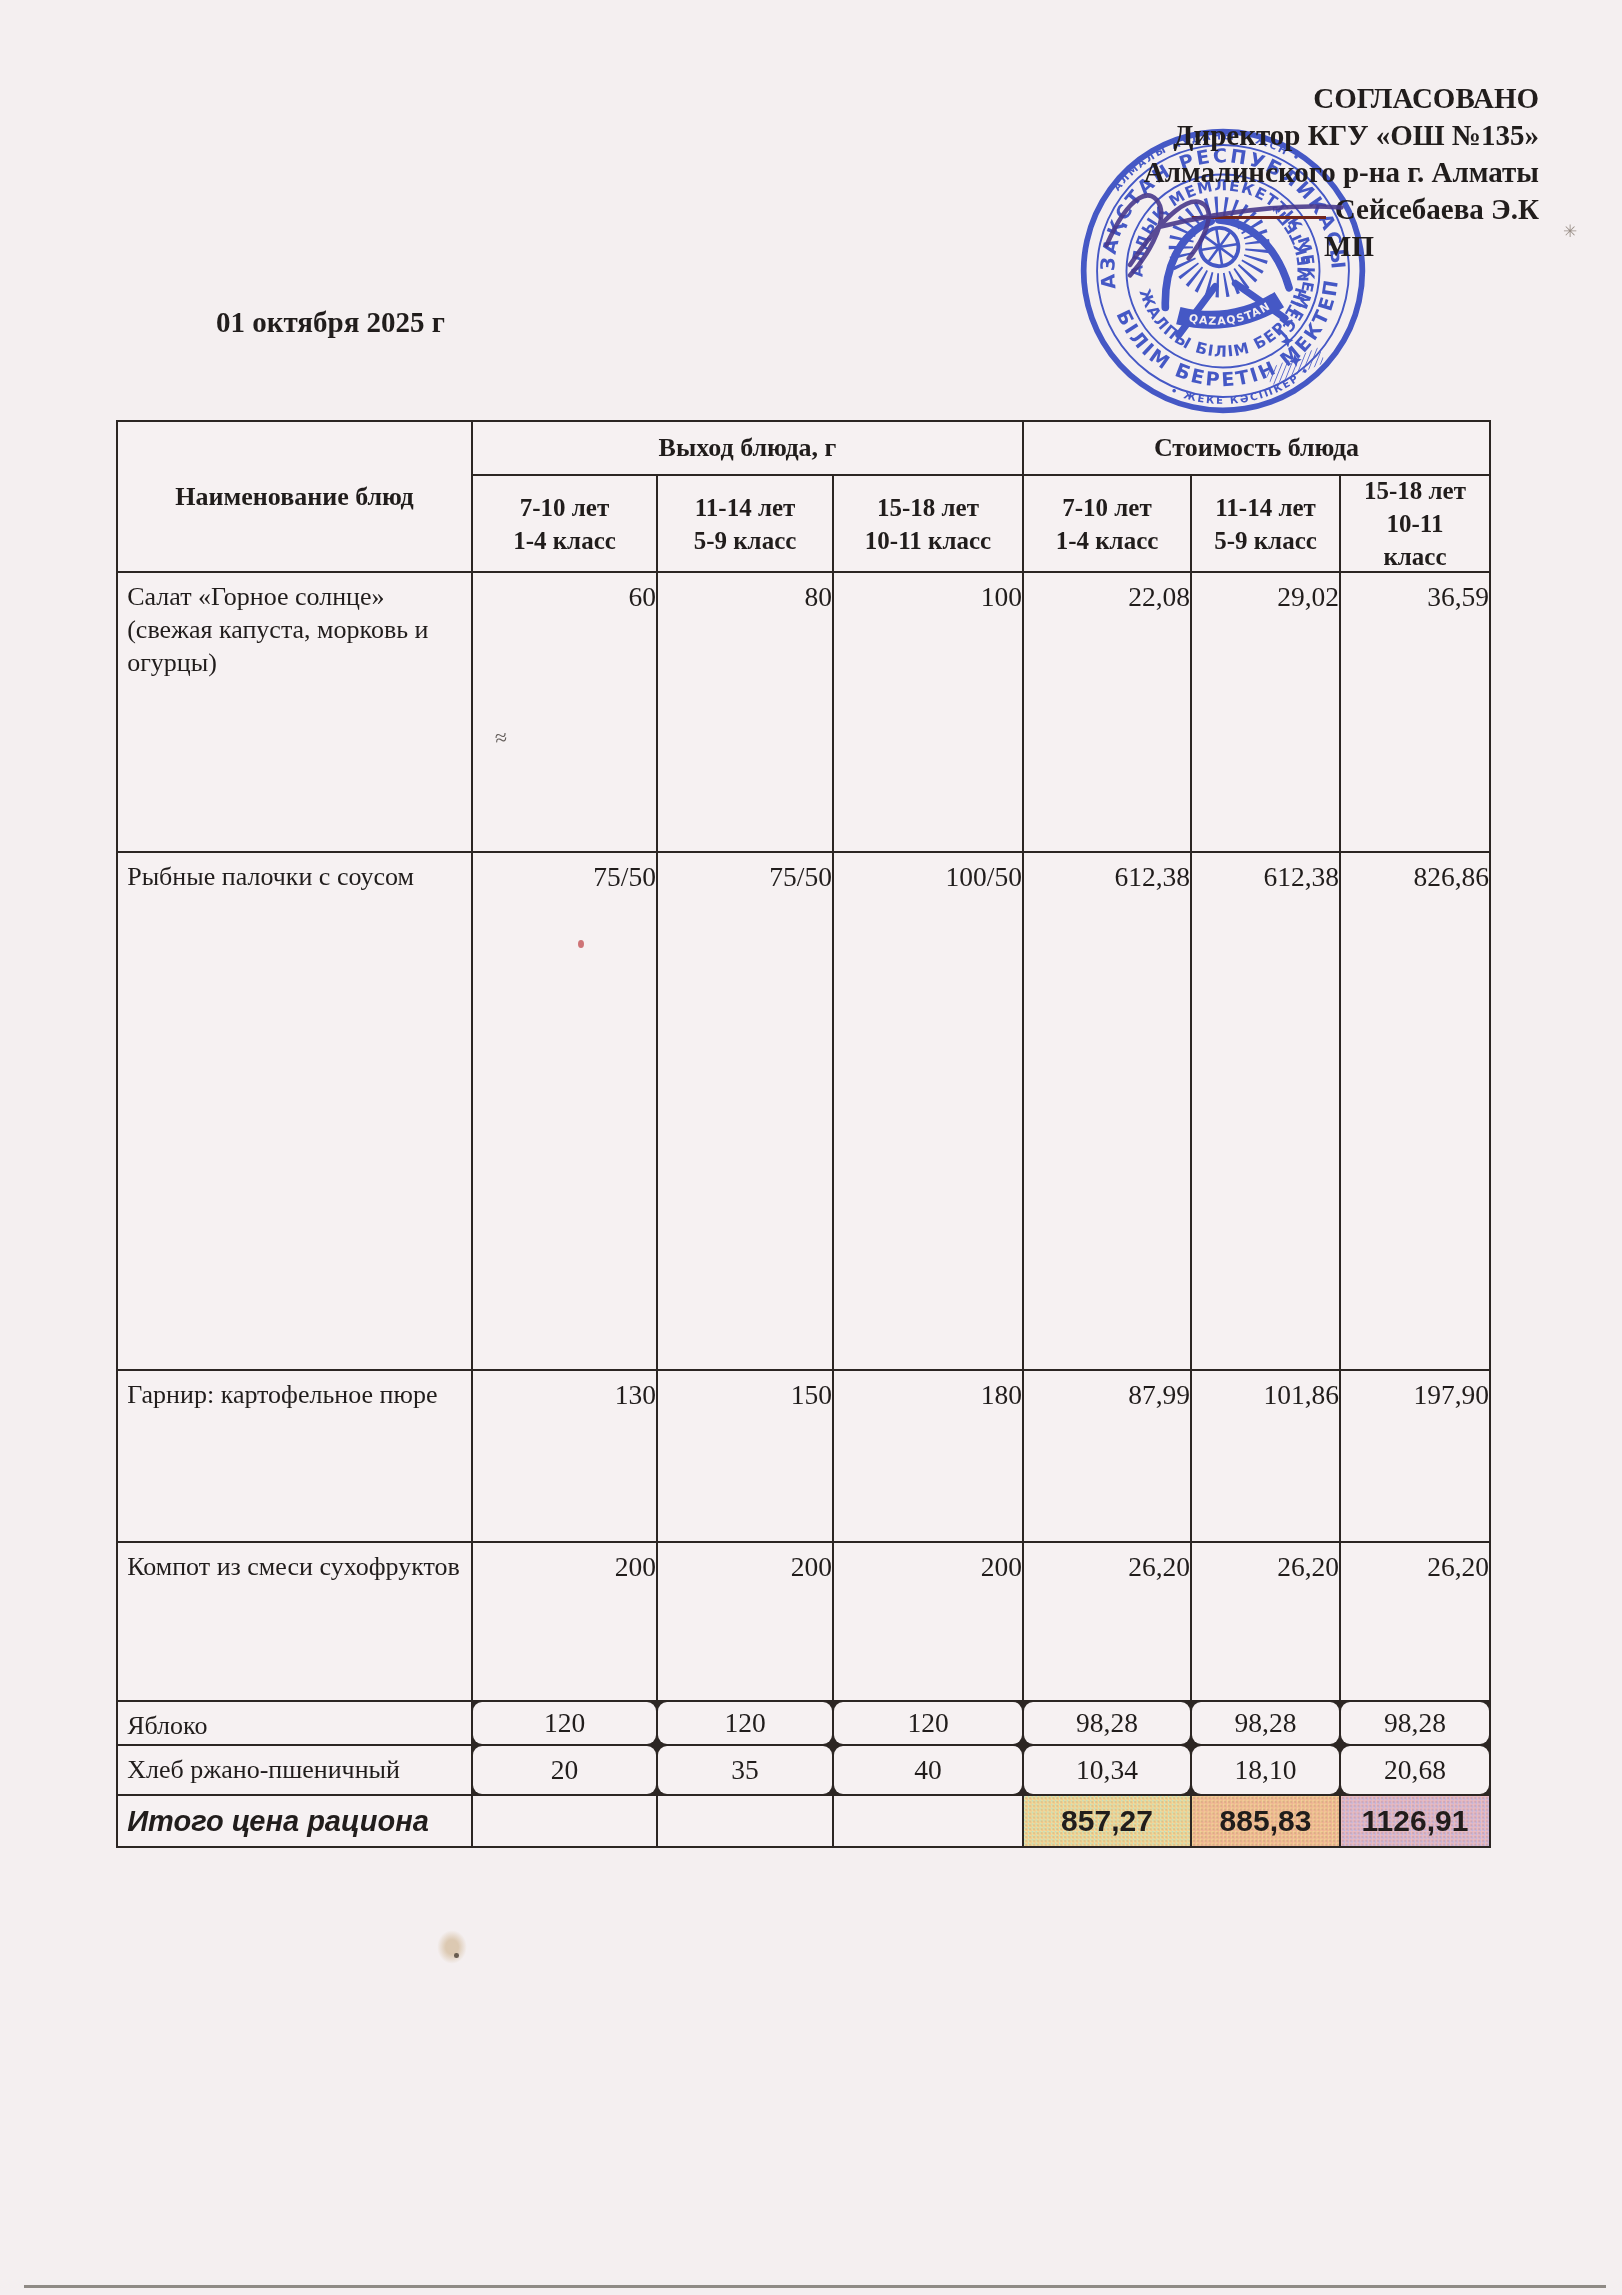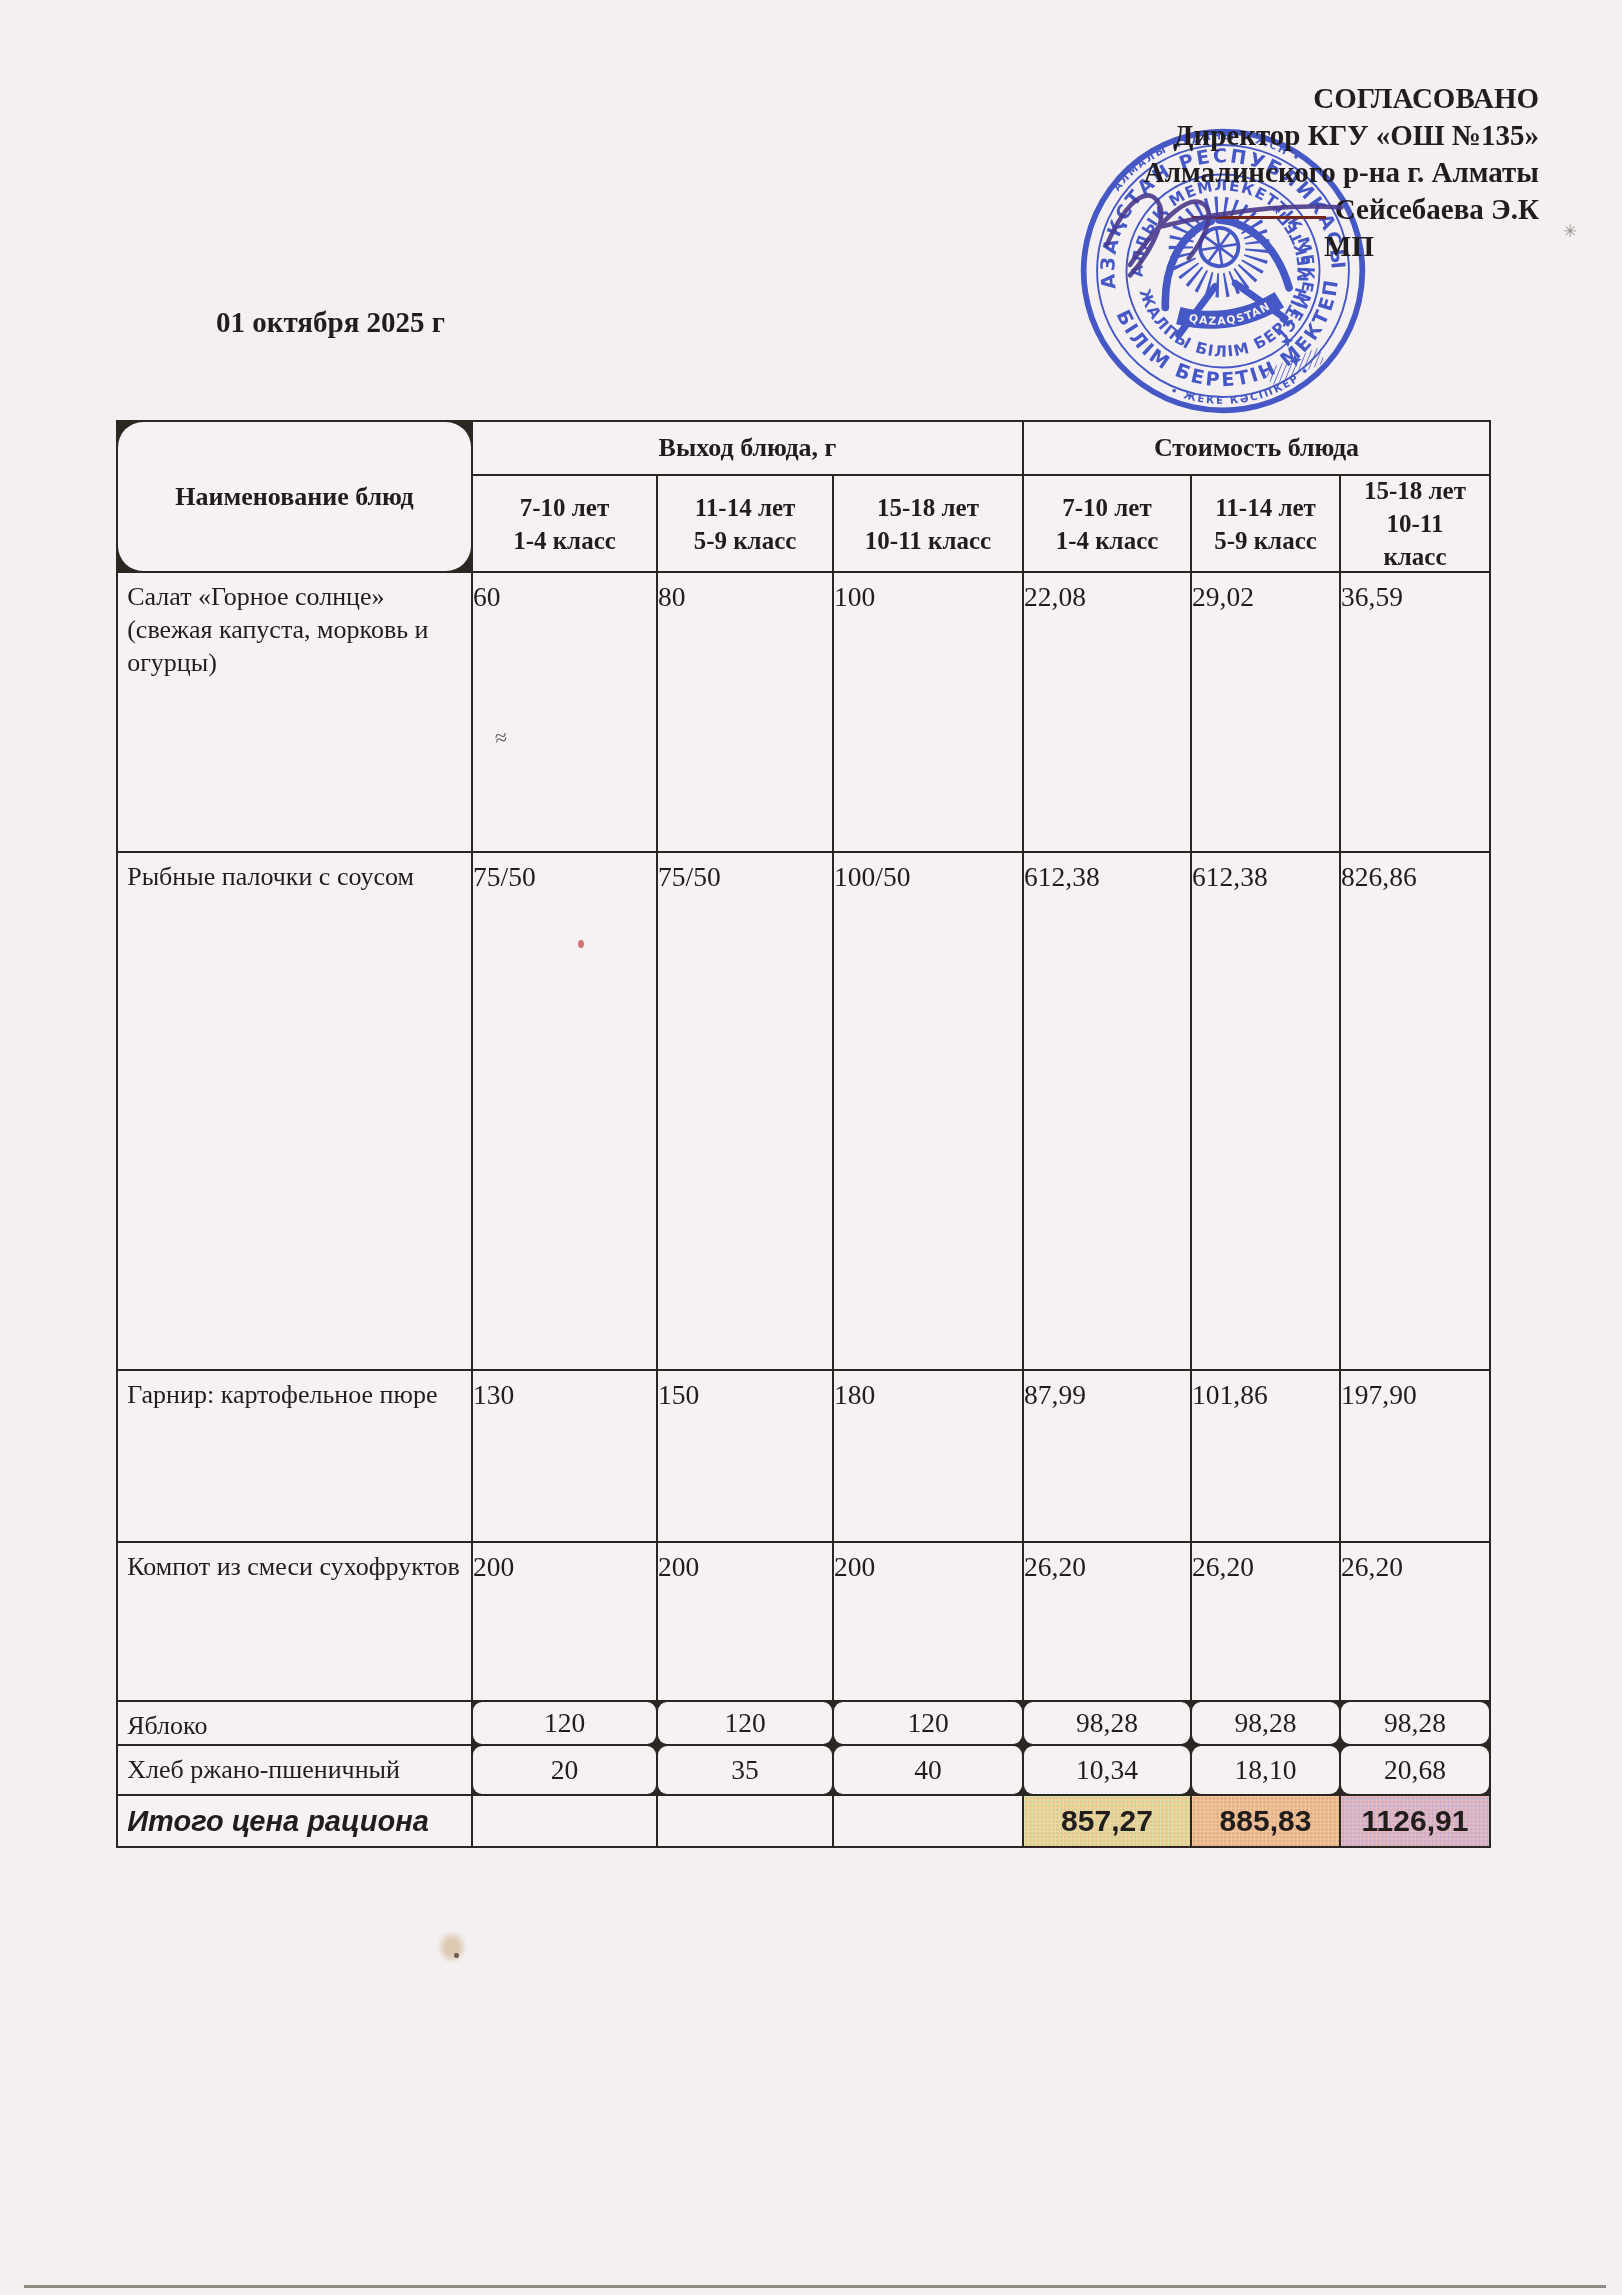--- a/index.html
+++ b/index.html
@@ -16,28 +16,28 @@
   .stamp{position:absolute;left:1076px;top:124px;width:294px;height:294px;z-index:1;
          opacity:.88;transform:rotate(-9deg);}
   .stamp text{font-family:"DejaVu Sans","Liberation Sans",sans-serif;font-weight:bold;}
   .signature{position:absolute;left:1067px;top:167px;width:314px;height:124px;z-index:4;}
   
   .doc-table{position:absolute;left:116px;top:420px;display:grid;z-index:2;
              grid-template-columns:353px 183px 174px 188px 166px 147px 148px;
              grid-template-rows:52px 95px 278px 516px 170px 157px 42px 48px 50px;
              gap:2px;background:#2c2623;border:2.6px solid #2c2623;}
   .cell{background:#f6f1f2;}
-  .span2r{grid-row:span 2;border-radius:25px;}
+  .span2r{grid-row:span 2;}
   .span3c{grid-column:span 3;}
   .hcell{display:flex;align-items:center;justify-content:center;font-weight:bold;
          font-size:26px;text-align:center;}
   .subhead{display:flex;align-items:center;justify-content:center;font-weight:bold;
            font-size:25px;line-height:1.32;text-align:center;white-space:pre-line;}
   .name{padding:6.5px 9.2px 0 9.2px;font-size:26px;line-height:1.28;}
-  .num{padding-top:7.9px;text-align:left;font-size:27.5px;}
+  .num{padding-top:7.9px;text-align:right;font-size:27.5px;}
   .mid{display:flex;align-items:center;justify-content:center;padding-top:0;border-radius:9px;}
   .total-label{display:flex;align-items:center;padding-left:9.2px;
                font-family:"Liberation Sans","DejaVu Sans",sans-serif;
                font-weight:bold;font-style:italic;font-size:29px;}
   .total-val{display:flex;align-items:center;justify-content:center;
              font-family:"Liberation Sans","DejaVu Sans",sans-serif;
              font-weight:bold;font-size:30px;}
   .hl{background-image:radial-gradient(rgba(110,90,80,.16) 0.7px,transparent 1px);
       background-size:3.9px 3.9px;}
   .hl1{background-color:#f0dfa2;

